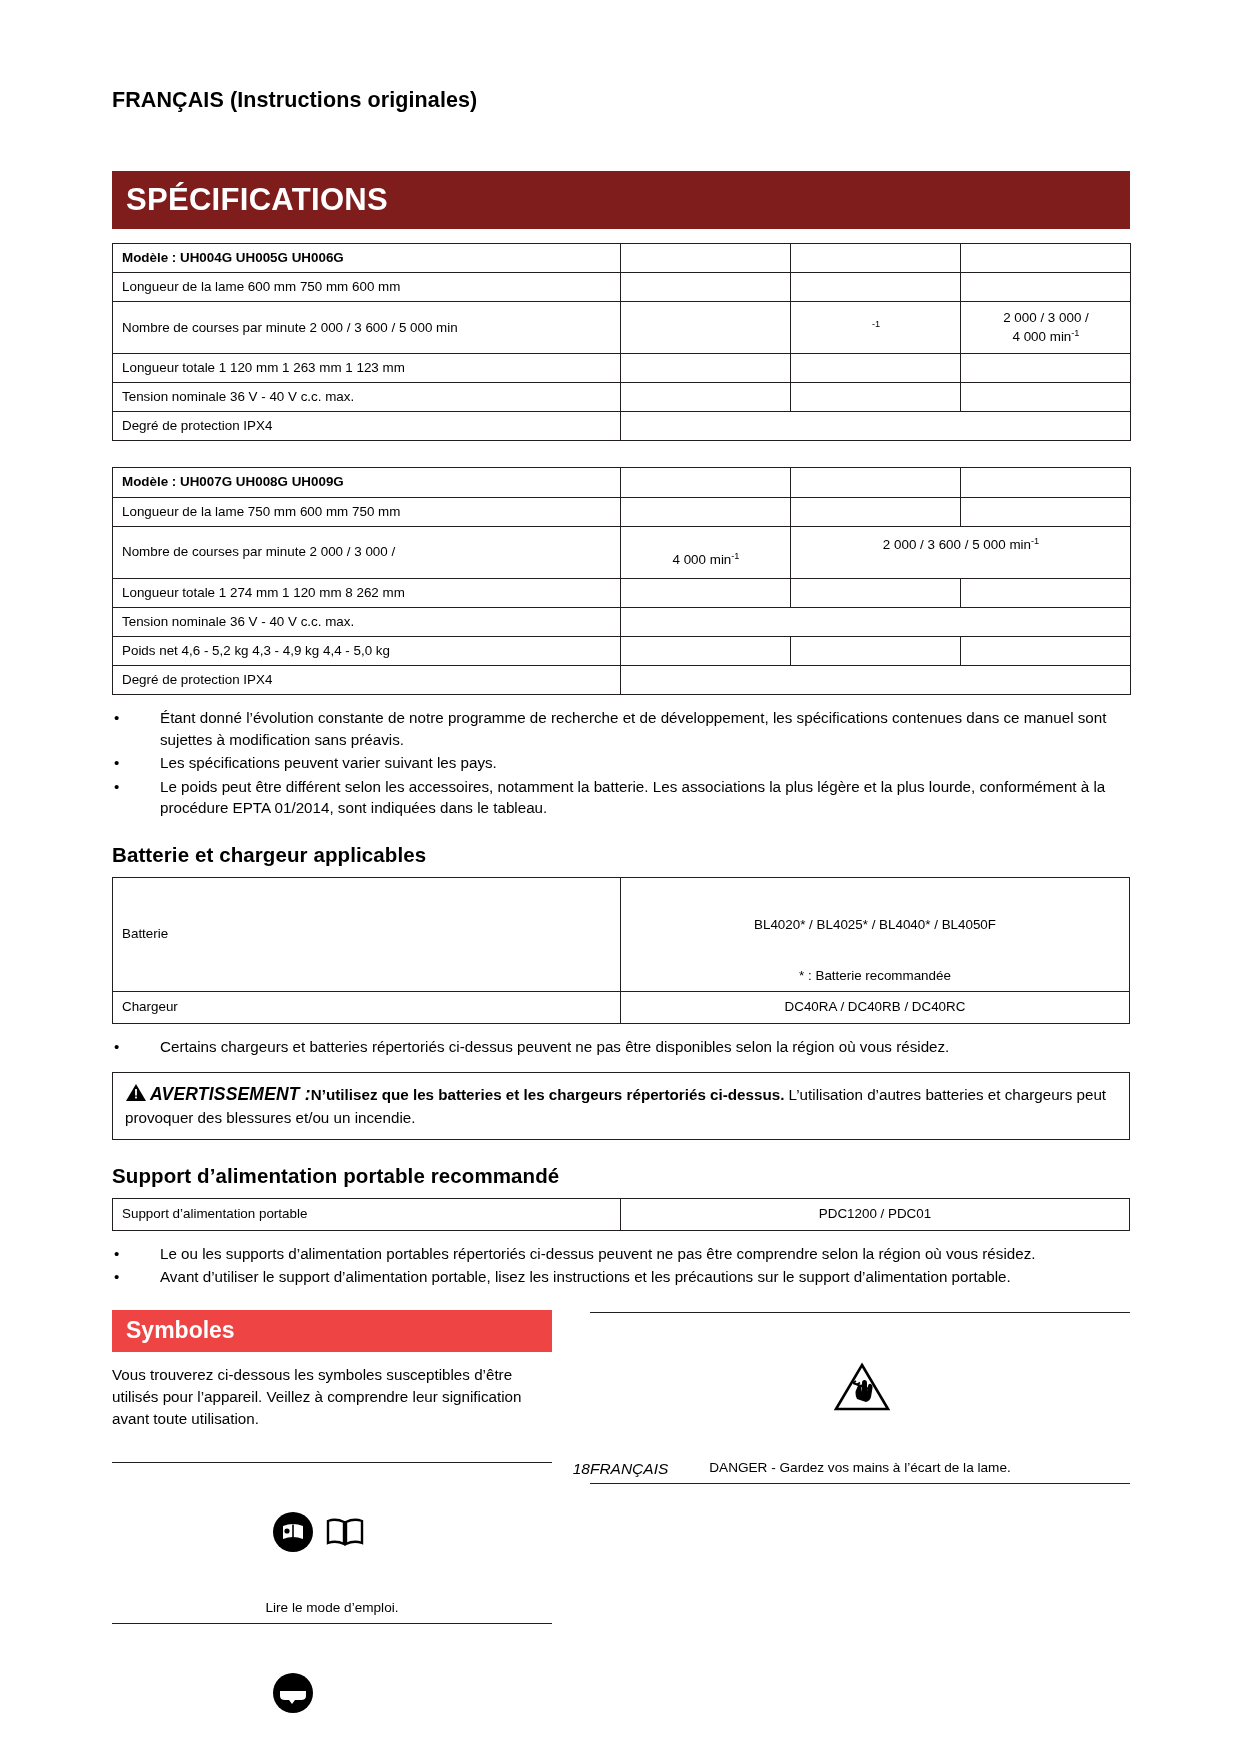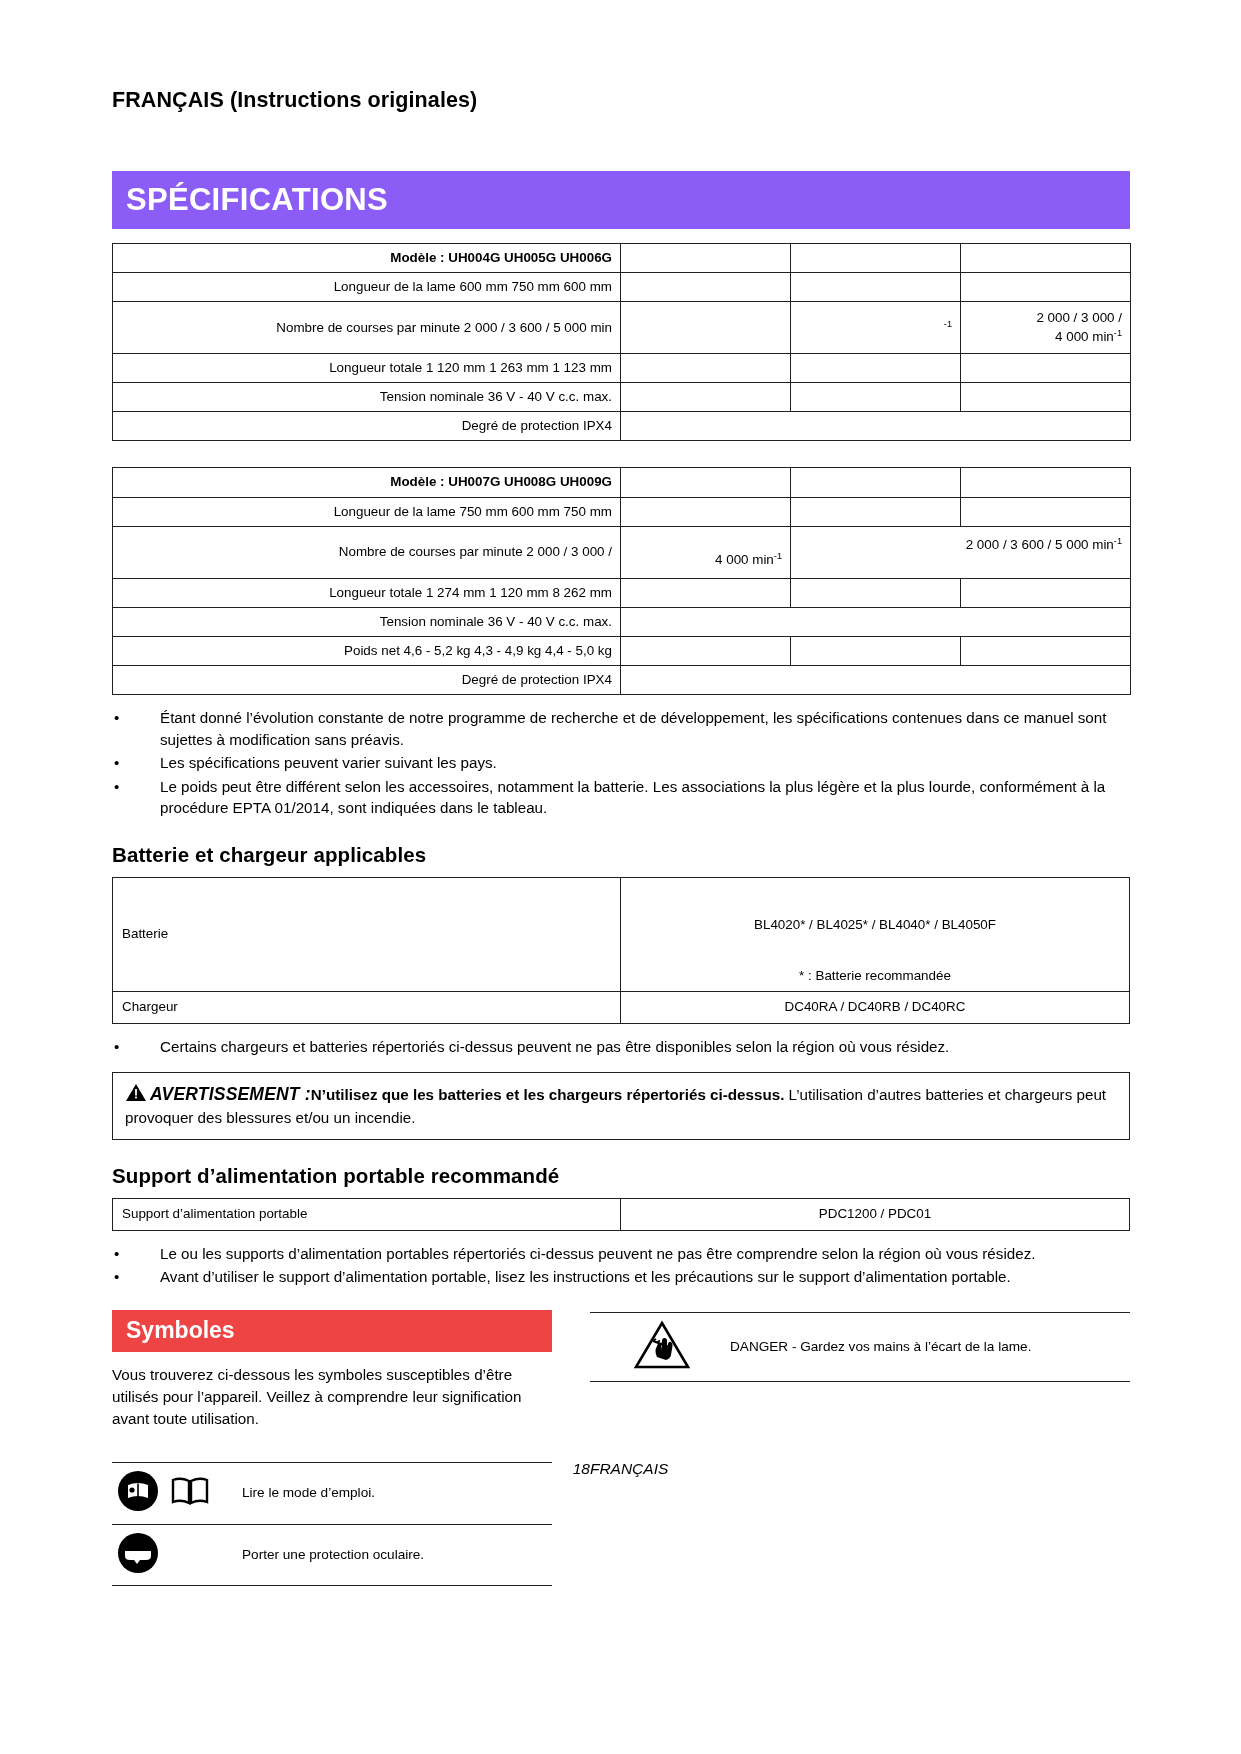--- a/index.html
+++ b/index.html
@@ -20,21 +20,21 @@
   }
   .lang-title {
     font-size: 21.5px;
     font-weight: bold;
     letter-spacing: 0.1px;
     margin-top: 88px;
     margin-bottom: 0;
   }
   .spec-banner {
     margin-top: 58px;
-    background: #8b5cf6;
+    background: #7f1d1d;
     color: #ffffff;
     height: 58px;
     display: flex;
     align-items: center;
     padding-left: 14px;
   }
   .spec-banner span {
     font-size: 31px;
     font-weight: bold;
     letter-spacing: 0.3px;
@@ -44,21 +44,20 @@
     width: 1018px;
     margin-top: 14px;
     table-layout: fixed;
   }
   table.spec td {
     border: 1px solid #231f20;
     font-size: 13.4px;
     padding: 5px 8px 5px 9px;
     vertical-align: middle;
     line-height: 1.35;
-    text-align: right;
   }
   table.spec td.lbl { width: 508px; }
   table.spec td.c1 { width: 170px; }
   table.spec td.c2 { width: 170px; }
   table.spec td.c3 { width: 170px; }
   td.bold { font-weight: bold; }
   td.ctr { text-align: center; }
   .tall td { height: 52px; }
   sup { font-size: 9.2px; vertical-align: super; }
   .bullets { margin-top: 12px; }
@@ -133,20 +132,21 @@
     font-size: 15.2px;
     line-height: 1.45;
     margin-top: 12px;
   }
   .sym-row {
     display: flex;
     align-items: center;
     border-top: 1px solid #231f20;
     min-height: 62px;
     padding: 6px 0;
+    flex-direction: column;
   }
   .sym-row.last { border-bottom: 1px solid #231f20; }
   .sym-icons {
     width: 130px;
     flex: 0 0 130px;
     display: flex;
     align-items: center;
     gap: 10px;
     padding-left: 4px;
   }

